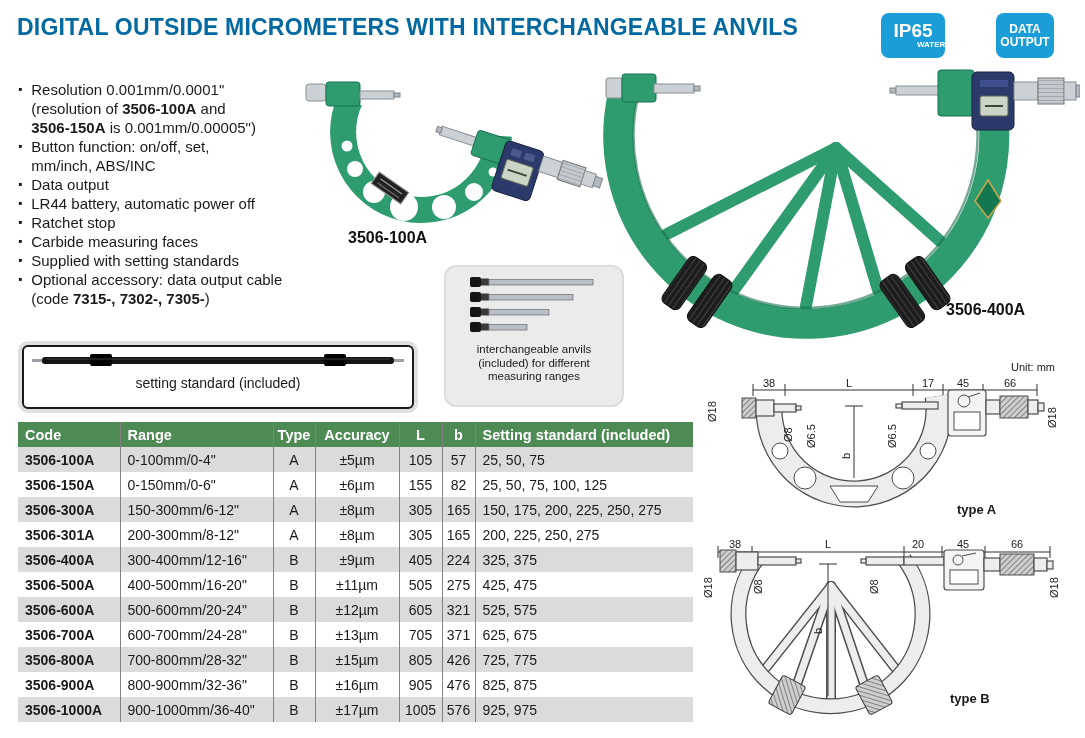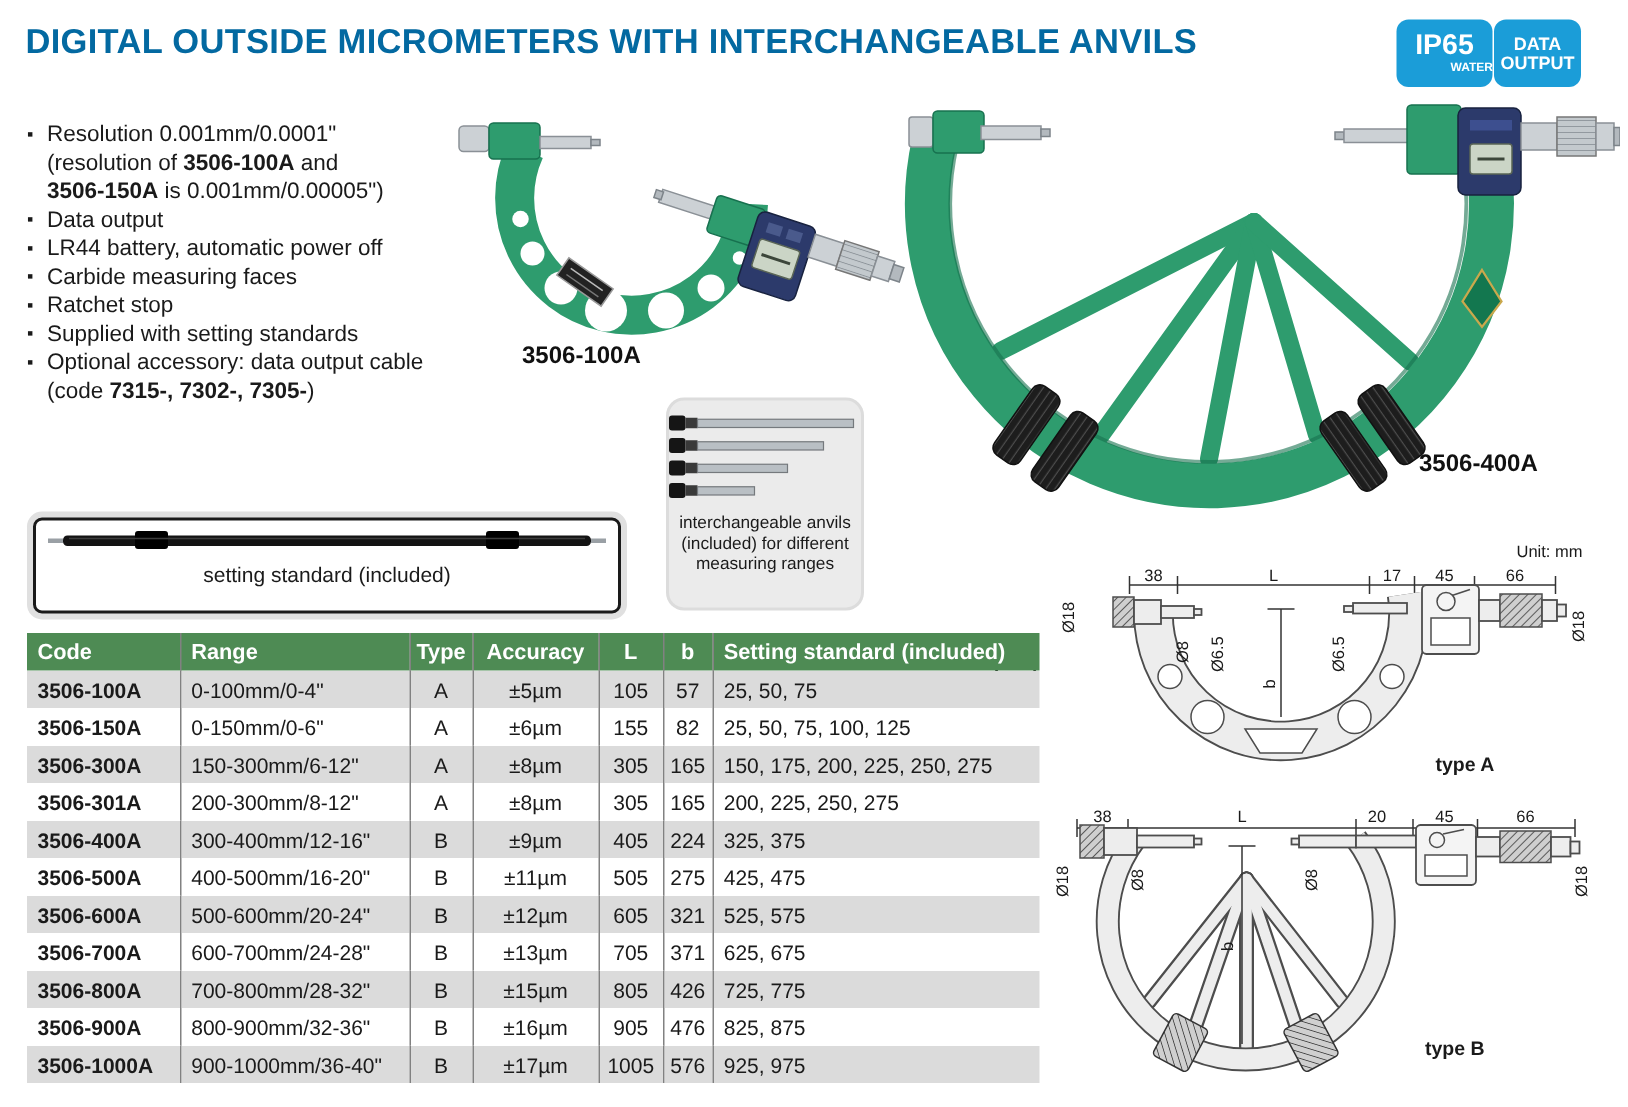--- a/index.html
+++ b/index.html
@@ -4,40 +4,40 @@
 <style>
   html,body{margin:0;padding:0;background:#fff;}
   #page{position:relative;width:1085px;height:738px;background:#fff;overflow:hidden;
         font-family:"Liberation Sans",sans-serif;color:#1a1a1a;}
   
   #title{position:absolute;left:17px;top:14px;font-size:23px;font-weight:bold;
          letter-spacing:0.2px;color:#0369a1;white-space:nowrap;}
   .badge{position:absolute;top:13px;height:45px;border-radius:8px;
          background:var(--accent_blue);color:#fff;text-align:center;
          display:flex;flex-direction:column;justify-content:center;line-height:1.05;}
-  #badge-ip65{left:931px;width:64px;}
+  #badge-ip65{left:881px;width:64px;}
   #badge-data{left:996px;width:58px;}
   .badge .big{font-size:19px;font-weight:bold;}
   .badge .small{font-size:8px;font-weight:bold;padding-left:36px;}
   .badge .med{font-size:12px;font-weight:bold;}
   
   #features-list{position:absolute;left:18px;top:80px;width:305px;margin:0;padding:0;
                  list-style:none;font-size:15px;line-height:19px;}
   #features-list li{display:flex;margin:0;}
   #features-list li::before{content:"▪";font-size:12px;margin-right:9px;line-height:19px;}
   .ftext{white-space:pre-wrap;}
   
   .abs{position:absolute;}
   .prod-label{position:absolute;font-size:16px;font-weight:bold;color:#111;}
   
   #setting-standard-box{position:absolute;left:22px;top:345px;width:388px;height:60px;
       background:#fff;border:2px solid #1a1a1a;border-radius:6px;
       box-shadow:0 0 0 4px #e0e0e0;display:flex;flex-direction:column;align-items:center;}
   #setting-standard-caption{font-size:14px;margin-top:0px;}
-  #anvils-box{position:absolute;left:446px;top:267px;width:128px;height:138px;
+  #anvils-box{position:absolute;left:446px;top:267px;width:176px;height:138px;
       background:#ebebeb;border-radius:10px;box-shadow:0 0 0 2px #dcdcdc;
       display:flex;flex-direction:column;align-items:center;}
   #anvils-caption{font-size:11.5px;text-align:center;line-height:13.5px;margin-top:2px;}
   
   #unit-note{position:absolute;left:18px;top:416px;width:675px;text-align:right;
              font-size:13px;font-weight:bold;margin-top:28px;}
   #spec-table{position:absolute;left:18px;top:422px;width:675px;border-collapse:collapse;
               table-layout:fixed;font-size:14px;}
   #spec-table th{background:var(--header_green);color:#fff;font-weight:bold;height:25px;
                  text-align:left;padding:0 0 0 7px;font-size:14.5px;}
@@ -80,30 +80,34 @@
     <span class="med">OUTPUT</span>
   </div>
 
   <ul id="features-list">
       <li>
         <span class="ftext"><span>Resolution 0.001mm/0.0001"
 (resolution of </span><b>3506-100A</b><span> and
 </span><b>3506-150A</b><span> is 0.001mm/0.00005")</span></span>
       </li>
       <li>
+        <span class="ftext"><span>Button function: on/off, set,
+mm/inch, ABS/INC</span></span>
+      </li>
+      <li>
         <span class="ftext"><span>Data output</span></span>
       </li>
       <li>
         <span class="ftext"><span>LR44 battery, automatic power off</span></span>
       </li>
       <li>
+        <span class="ftext"><span>Ratchet stop</span></span>
+      </li>
+      <li>
         <span class="ftext"><span>Carbide measuring faces</span></span>
-      </li>
-      <li>
-        <span class="ftext"><span>Ratchet stop</span></span>
       </li>
       <li>
         <span class="ftext"><span>Supplied with setting standards</span></span>
       </li>
       <li>
         <span class="ftext"><span>Optional accessory: data output cable
 (code </span><b>7315-, 7302-, 7305-</b><span>)</span></span>
       </li>
     </ul>
 

